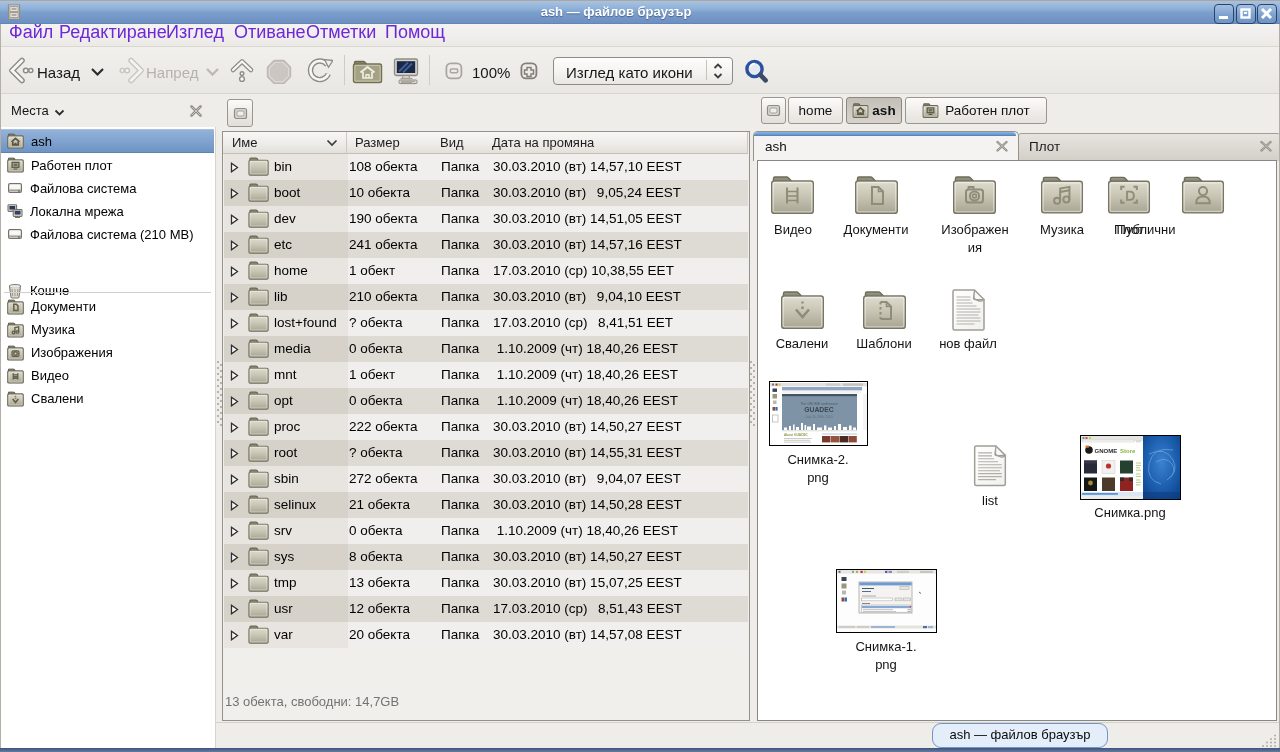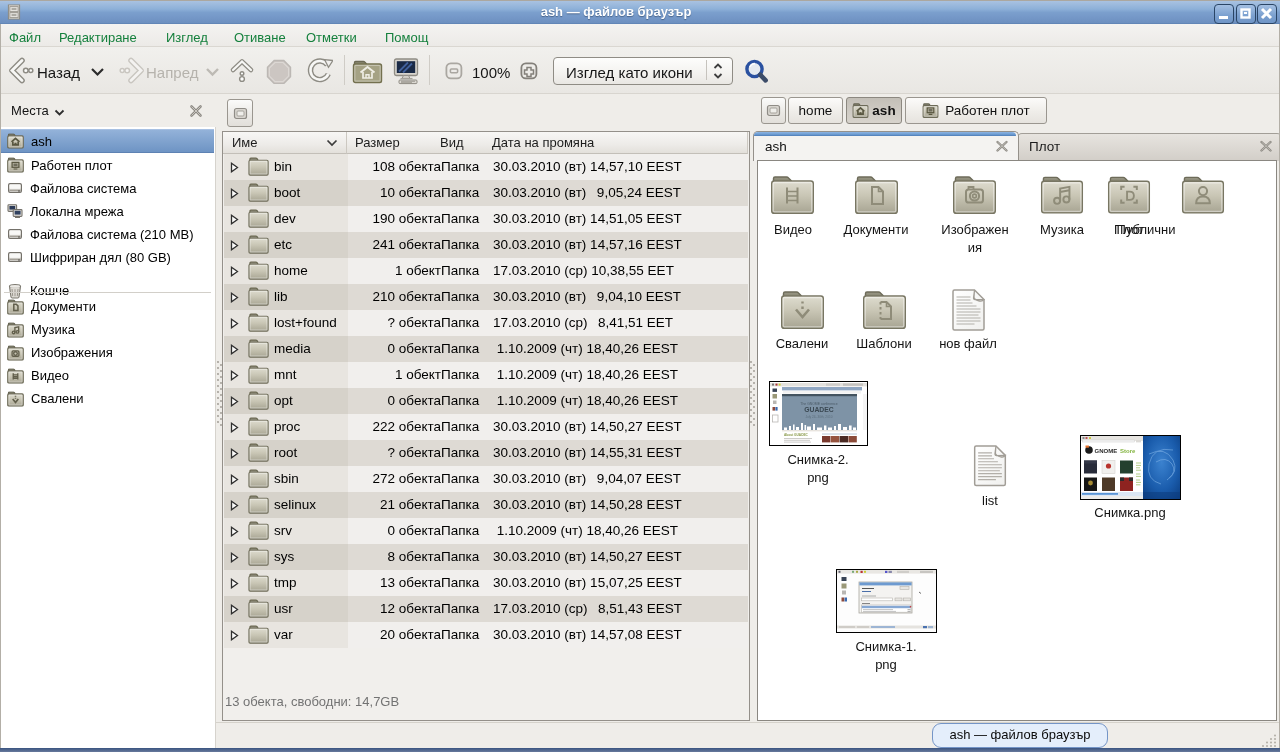--- a/index.html
+++ b/index.html
@@ -2,40 +2,40 @@
 <html><head><meta charset="utf-8">
 <style>
 html,body{margin:0;padding:0}
 #w{position:relative;width:1280px;height:752px;background:#EFEDE9;font-family:"Liberation Sans",sans-serif;overflow:hidden}
 .abs{position:absolute}
 #topline{left:0;top:0;width:1280px;height:1px;background:#aba79f}
 #tbar{left:0;top:1px;width:1280px;height:23px;background:linear-gradient(#a9c2e1,#8db0d8 35%,#7b9fcd 50%,#7598c8 70%,#6d90c0 94%,#5c80b1)}
 #ttl{left:400px;top:4px;width:432px;text-align:center;font-size:13px;font-weight:bold;color:#fff;text-shadow:0 1px 1px rgba(30,50,80,.5)}
 .wbtn{top:4px;width:18px;height:18px;border-radius:4px;border:1px solid #2a4566;background:linear-gradient(#a3bfe2,#7ba0cf 60%,#6f95c6)}
 #mbar{left:0;top:24px;width:1280px;height:22px;background:linear-gradient(#f4f3f1,#eceae7);border-bottom:1px solid #dad7d1}
-.mi{top:30px;font-size:13px;color:#15803d}
+.mi{top:22px;font-size:18px;color:#6d28d9}
 #tool{left:0;top:47px;width:1280px;height:46px;background:linear-gradient(#f1f0ed,#e9e7e3);border-bottom:1px solid #d8d5cf}
 .tsep{top:55px;width:1px;height:30px;background:#cfccc6}
 .tlab{font-size:15px;color:#161616}
 .combo{left:553px;top:57px;width:178px;height:26px;border:1px solid #8f8c85;border-radius:4px;background:linear-gradient(#fdfdfc,#f3f2ef 60%,#e9e7e3);}
 #sidebar{left:1px;top:127px;width:214px;height:621px;background:#fff;border-right:1px solid #d6d3cd}
 .srow{left:0;width:214px;height:23px;display:flex;align-items:center;font-size:13px;color:#000}
 .srow svg{margin-left:7px;margin-right:7px;flex:0 0 auto}
 .ssel{background:linear-gradient(#93b2d9,#7d9fc6 60%,#6e94c4);background:linear-gradient(#93b2d9,#6e94c4);border-top:1px solid #a7c0e2;border-bottom:1px solid #5e82b3;height:22px}
 #ssep{left:4px;top:292px;width:207px;height:1px;background:#d2cfc9}
 .mbtn{border:1px solid #9a968f;border-radius:3px;background:linear-gradient(#fbfbfa,#eae8e4 60%,#e2dfda);display:flex;align-items:center;justify-content:center}
 #lpane{left:222px;top:131px;width:526px;height:588px;border:1px solid #94908a;background:#f1efec}
 .hc{position:absolute;top:0;height:21px;background:linear-gradient(#f8f7f5,#edebe8 60%,#e3e0db);border-right:1px solid #ccc8c1;border-bottom:1px solid #c3bfb8;font-size:13px;color:#1c1c1c;line-height:21px;white-space:nowrap;overflow:hidden}
 .lrow{position:absolute;left:1px;width:524px;height:26px;font-size:13.5px;color:#000;white-space:nowrap}
 .rl{background:linear-gradient(90deg,#e8e5e0 0,#e8e5e0 124px,#f1efed 124px)}
 .rd{background:linear-gradient(90deg,#d6d2ca 0,#d6d2ca 124px,#dedad4 124px)}
 .lrow .exp{position:absolute;left:6px;top:8px}
 .lrow .fic{position:absolute;left:24px;top:3px}
 .lrow .nm{position:absolute;left:50px;top:5px}
-.lrow .sz{position:absolute;left:138px;top:5px;width:79px;text-align:right}
+.lrow .sz{position:absolute;left:125px;top:5px;width:79px;text-align:left}
 .lrow .tp{position:absolute;left:217px;top:5px}
 .lrow .dt{position:absolute;left:269px;top:5px;white-space:pre}
 #status{left:216px;top:722px;width:1064px;height:26px;background:#efede9;border-top:1px solid #d5d2cb}
 .bc{top:97px;height:25px;border:1px solid #9a968f;border-radius:3px;background:linear-gradient(#fcfbfa,#efede9 55%,#e6e3de);display:flex;align-items:center;justify-content:center;font-size:13.5px;color:#111}
 #tabA{left:753px;top:131px;width:264px;height:29px;background:#f4f3f1;border:1px solid #95918b;border-bottom:none;border-radius:5px 5px 0 0}
 #tabAblue{left:754px;top:132px;width:262px;height:4px;background:linear-gradient(#8cb4e2 0,#6f9ed4 55%,#4d7cb5 100%);border-radius:4px 4px 0 0}
 #tabB{left:1017px;top:133px;width:263px;height:27px;background:linear-gradient(#e7e4df,#d2cec8);border:1px solid #a29e97;border-bottom:none;border-radius:5px 5px 0 0}
 #iv{left:757px;top:160px;width:518px;height:559px;background:#fff;border:1px solid #8a8781}
 .ilab{position:absolute;font-size:13px;color:#141414;text-align:center;line-height:17.5px;white-space:pre}
 .thumb{position:absolute;border:1px solid #000;background:#fff}
@@ -362,23 +362,20 @@
       </svg>Работен плот</div>
 <div class="abs srow" style="top:176.5px"><svg width="16" height="16">
         <use href="#drive"></use>
       </svg>Файлова система</div>
 <div class="abs srow" style="top:199.5px"><svg width="16" height="16">
         <use href="#net"></use>
       </svg>Локална мрежа</div>
 <div class="abs srow" style="top:222.5px"><svg width="16" height="16">
         <use href="#drive"></use>
       </svg>Файлова система (210 MB)</div>
-<div class="abs srow" style="top:245.5px"><svg width="16" height="16">
-        <use href="#drive"></use>
-      </svg>Шифриран дял (80 GB)</div>
 <div class="abs srow" style="top:279px"><svg width="16" height="16">
         <use href="#trash"></use>
       </svg>Кошче</div>
 <div class="abs" id="ssep"></div>
 <div class="abs srow" style="top:295px"><svg width="17" height="16" viewBox="0 0 45 41">
         <use href="#fdocS"></use>
       </svg>Документи</div>
 <div class="abs srow" style="top:318px"><svg width="17" height="16" viewBox="0 0 45 41">
         <use href="#fmusS"></use>
       </svg>Музика</div>

